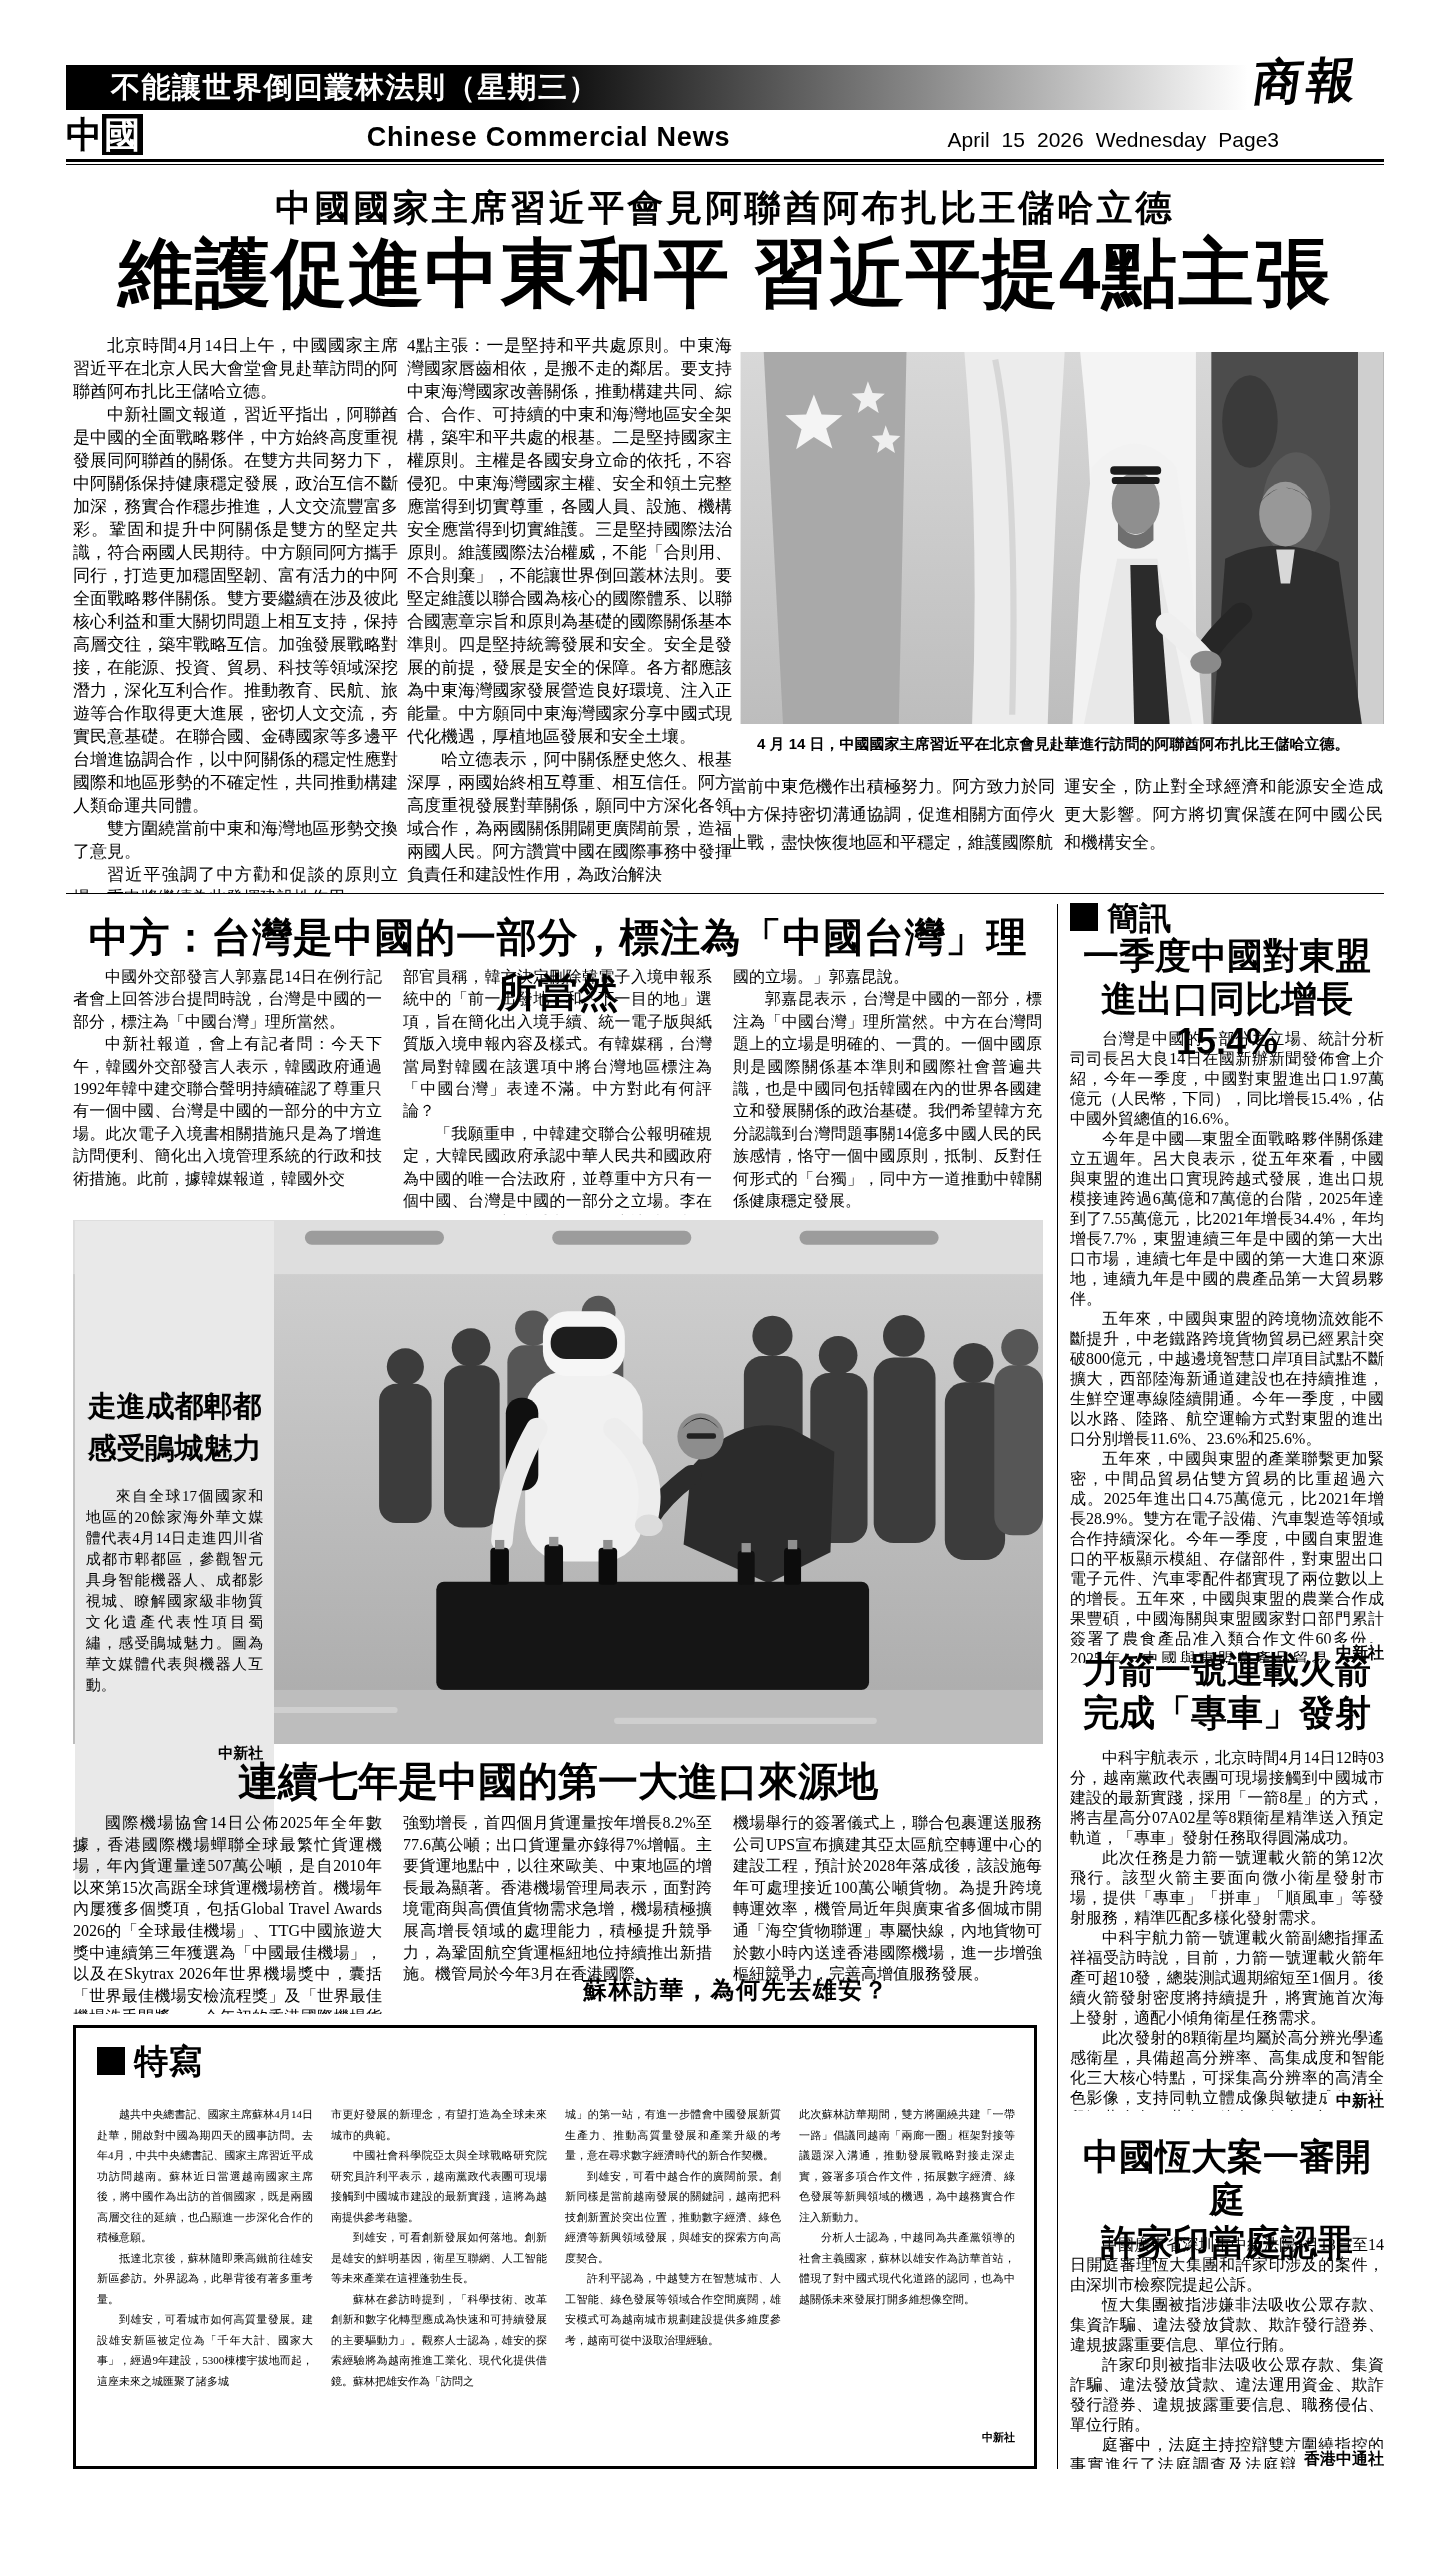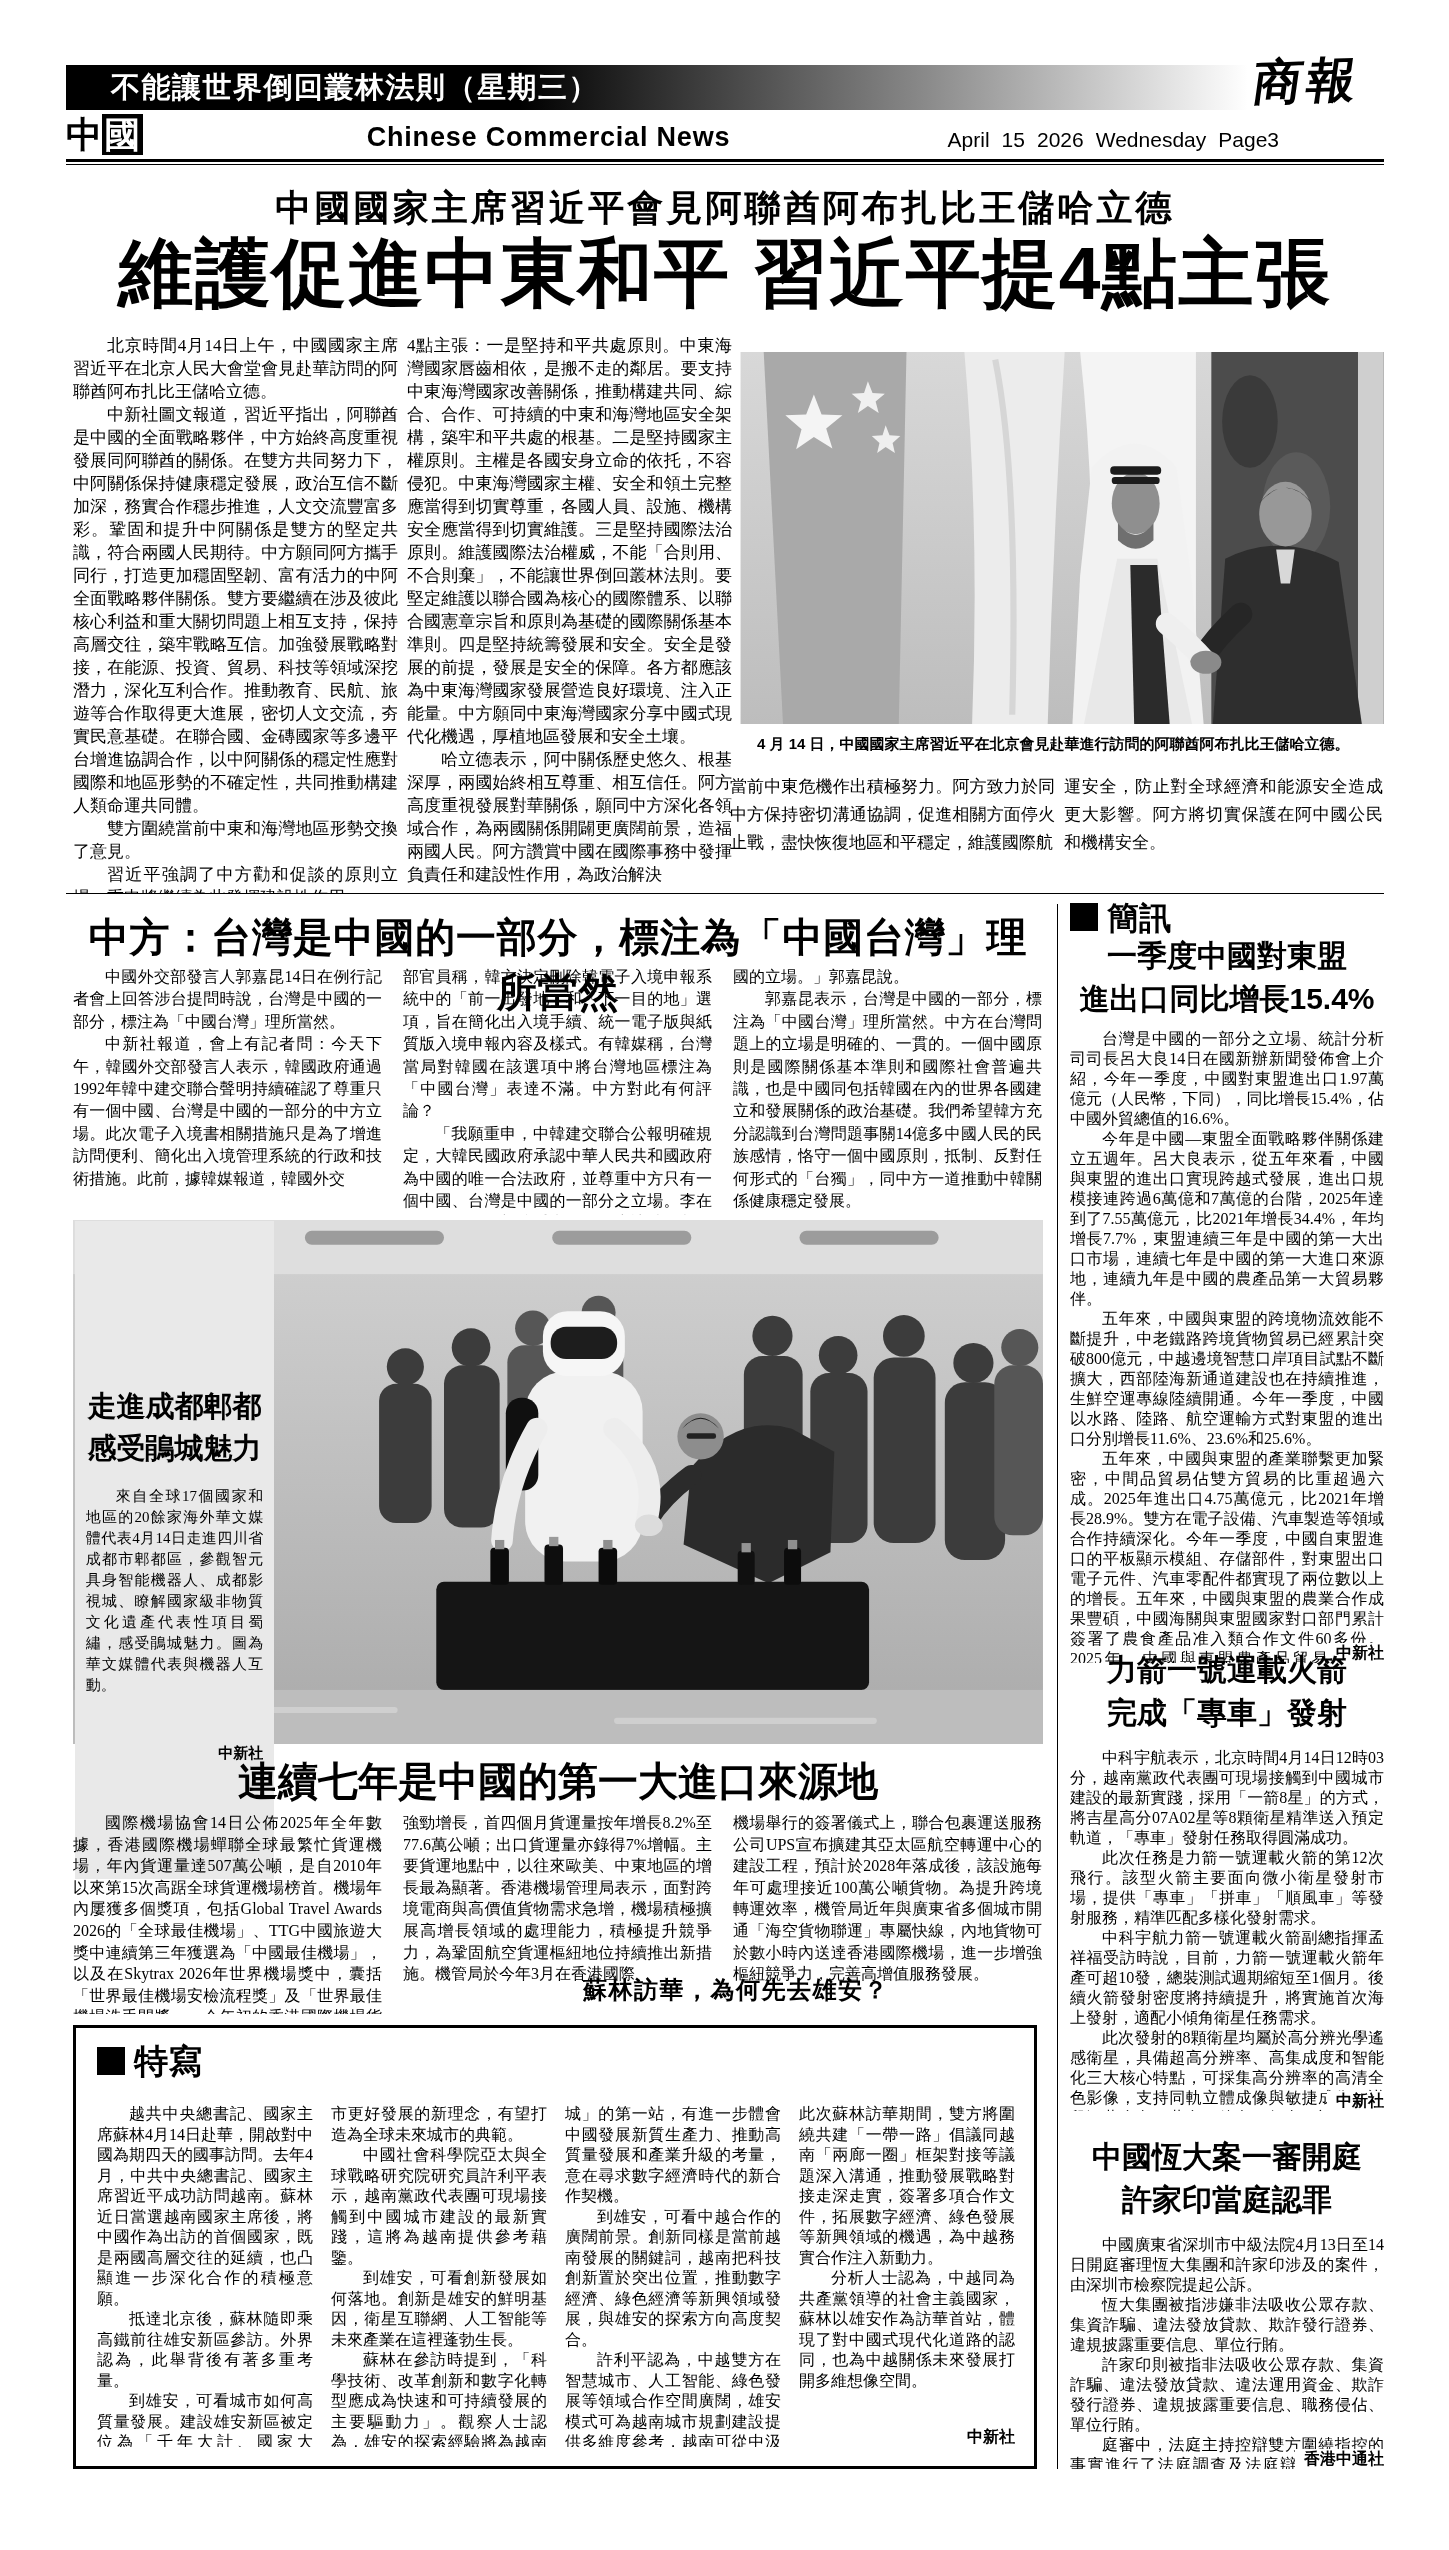--- a/index.html
+++ b/index.html
@@ -46,25 +46,25 @@
   .panel-body p{margin:0;text-indent:2em;}
   
   .hkhead{left:73px;top:1754px;width:970px;text-align:center;font-size:40px;font-weight:900;}
   .hkc{top:1812px;width:309px;height:202px;font-size:16px;line-height:21.6px;}
   .hkcol1{left:73px;} .hkcol2{left:403px;} .hkcol3{left:733px;}
   
   .fbox{left:73px;top:2025px;width:964px;height:444px;border:3.1px solid #000;box-sizing:border-box;}
   .flabel{left:97px;top:2043px;font-size:34px;font-weight:900;line-height:37px;}
   .fsq{display:inline-block;width:28px;height:28px;background:#000;margin-right:9.3px;vertical-align:-1.5px;}
   .fhead{left:583px;top:1974px;font-size:24px;font-weight:bold;letter-spacing:1.5px;}
-  .fc{top:2104px;width:216px;height:343px;font-size:16px;line-height:20.5px;}
+  .fc{top:2104px;width:216px;height:343px;font-size:11px;line-height:20.5px;}
   .fcol1{left:97px;} .fcol2{left:331px;} .fcol3{left:565px;} .fcol4{left:799px;}
   
   .blabel{left:1070px;top:900px;font-size:32px;font-weight:900;line-height:36px;}
-  .btitle{left:1070px;width:314px;text-align:center;font-size:30px;font-weight:900;line-height:43px;}
+  .btitle{left:1070px;width:314px;text-align:center;font-size:36px;font-weight:900;line-height:43px;}
   .bbody{left:1070px;width:314px;font-size:16px;line-height:20px;}
   .b1t{top:934px;} .b1b{top:1029px;height:634px;}
   .b2t{top:1648px;} .b2b{top:1748px;height:363px;}
   .b3t{top:2135px;} .b3b{top:2235px;height:234px;}
   .credit{position:absolute;right:0;bottom:0;font-weight:bold;background:#fff;padding-left:9.3px;}
   .panel .credit{background:#e9e9e9;}
 </style>
 </head>
 <body>
 

